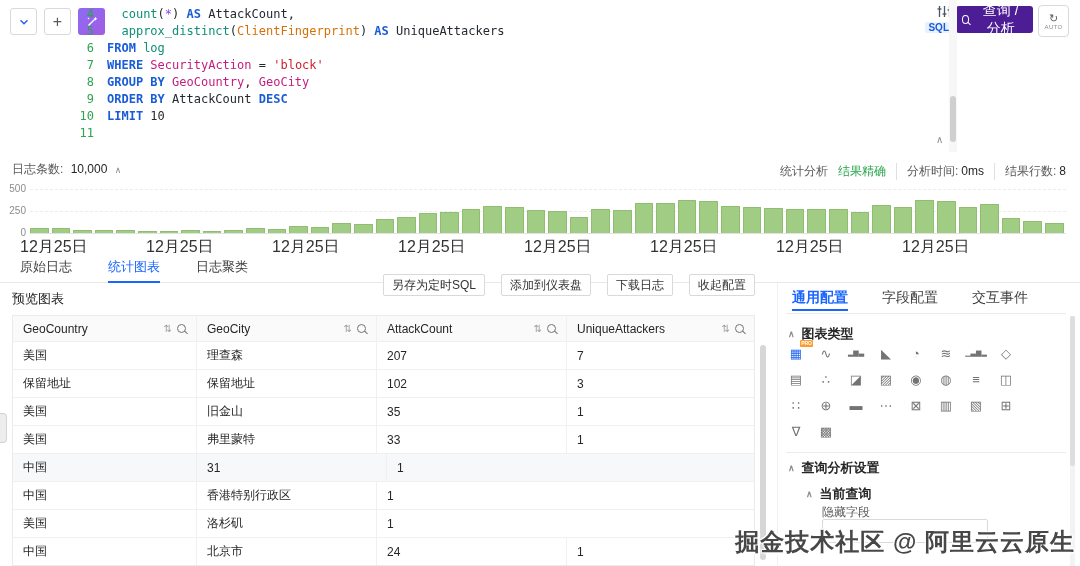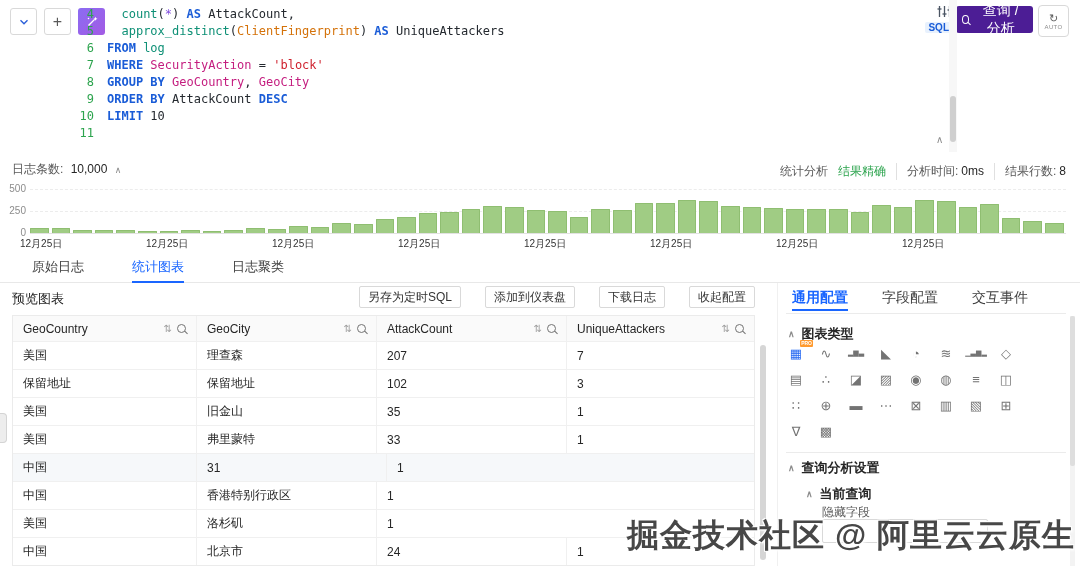--- a/index.html
+++ b/index.html
@@ -42,30 +42,30 @@
   .hist-head .cnt{color:#262626;margin:8px 4px 0 4px;}
   .hist-status{position:absolute;right:14px;top:10px;font-size:12px;color:#595959;display:flex;align-items:center;}
   .hist-status .green{color:#2da44e;margin-left:10px;}
   .hist-status .grp{border-left:1px solid #e0e0e0;margin-left:10px;padding-left:10px;}
   .hist-status .val{color:#262626;margin-left:3px;}
   .gridline{position:absolute;left:30px;width:1036px;border-top:1px dashed #ececec;}
   .baseline{position:absolute;left:30px;width:1036px;top:80px;border-top:1px solid #e2e2e2;}
   .ytick{position:absolute;width:24px;text-align:right;font-size:10px;color:#8c8c8c;left:2px;}
   .bars{position:absolute;left:30px;bottom:20px;display:flex;align-items:flex-end;gap:3px;height:60px;}
   .bar{width:18.6px;background:#a0cc84;border:1px solid #8fbe71;border-bottom:none;border-radius:1px 1px 0 0;box-sizing:border-box;}
-  .xlab{position:absolute;top:84px;font-size:10px;color:#333;}
+  .xlab{position:absolute;top:84px;font-size:16px;color:#333;}
 
   
   .tabbar{position:absolute;left:0;top:253px;width:1080px;height:30px;border-bottom:1px solid #e8e8e8;display:flex;padding-left:20px;gap:36px;box-sizing:border-box;background:#fff;}
-  .rtab{font-size:13px;line-height:28px;color:#404040;height:28px;border-bottom:2px solid transparent;cursor:default;margin-left:12px;}
+  .rtab{font-size:13px;line-height:28px;color:#404040;height:28px;border-bottom:2px solid transparent;cursor:default;}
   .rtab.active{color:#1a66ff;border-bottom-color:#1a66ff;}
 
   
   .preview-title{position:absolute;left:12px;top:290px;font-size:13px;color:#262626;}
-  .btn-row{position:absolute;right:325px;top:286px;display:flex;gap:24px;}
+  .btn-row{position:absolute;right:325px;top:274px;display:flex;gap:16px;}
   .sm-btn{height:22px;padding:0 8px;border:1px solid #d9d9d9;border-radius:2px;background:#fff;font-size:12px;color:#333;
           font-family:inherit;display:flex;align-items:center;}
   .rtable{position:absolute;left:12px;top:315px;width:743px;border:1px solid #ebebeb;box-sizing:border-box;background:#fff;}
   .trow{display:flex;height:27px;align-items:center;border-top:1px solid #f0f0f0;}
   .trow.head{height:25px;background:#fafafa;border-top:none;}
   .trow.hl{background:#f6f8fa;}
   .tcell{padding:0 10px;font-size:12px;color:#262626;box-sizing:border-box;height:100%;display:flex;align-items:center;border-right:1px solid #f0f0f0;}
   .tcell:last-child{border-right:none;}
   .c0{width:184px;}.c1{width:180px;}.c2{width:190px;}.c3{width:187px;}
   .hcell-inner{display:flex;align-items:center;justify-content:space-between;width:100%;}
@@ -88,21 +88,21 @@
   .cicon.sm{font-size:7px;letter-spacing:0;}
   .cicon.selected{color:#2468f2;}
   .probadge{position:absolute;top:-4px;right:-8px;font-size:5px;line-height:7px;background:#ff9a2e;color:#fff;border-radius:1px;padding:0 1px;font-weight:bold;}
   .sub-label{position:absolute;font-size:12px;color:#595959;}
   .cfg-select{position:absolute;left:822px;top:519px;width:166px;height:24px;border:1px solid #d9d9d9;border-radius:2px;background:#fff;box-sizing:border-box;}
   .panel-sb{position:absolute;left:1070px;top:316px;width:5px;height:250px;background:#f3f3f3;}
   .panel-sb-thumb{position:absolute;left:0;top:0;width:5px;height:150px;background:#dedede;border-radius:2px;}
 
   
   .left-handle{position:absolute;left:0;top:413px;width:7px;height:30px;background:#ededed;border:1px solid #d4d4d4;border-left:none;border-radius:0 4px 4px 0;box-sizing:border-box;}
-  .watermark{position:absolute;right:5px;bottom:8px;font-size:32px;font-weight:bold;color:#474747;letter-spacing:1px;white-space:nowrap;
+  .watermark{position:absolute;right:5px;bottom:8px;font-size:24px;font-weight:bold;color:#474747;letter-spacing:1px;white-space:nowrap;
              text-shadow:-1px -1px 0 #fff,1px -1px 0 #fff,-1px 1px 0 #fff,1px 1px 0 #fff,2px 2px 3px rgba(255,255,255,.9);}
 </style>
 </head>
 <body>
 
 <div class="app">
 
   <div class="editor">
     <div class="ed-btn" style="left:10px;">
       <svg width="14" height="14" viewBox="0 0 16 16">

